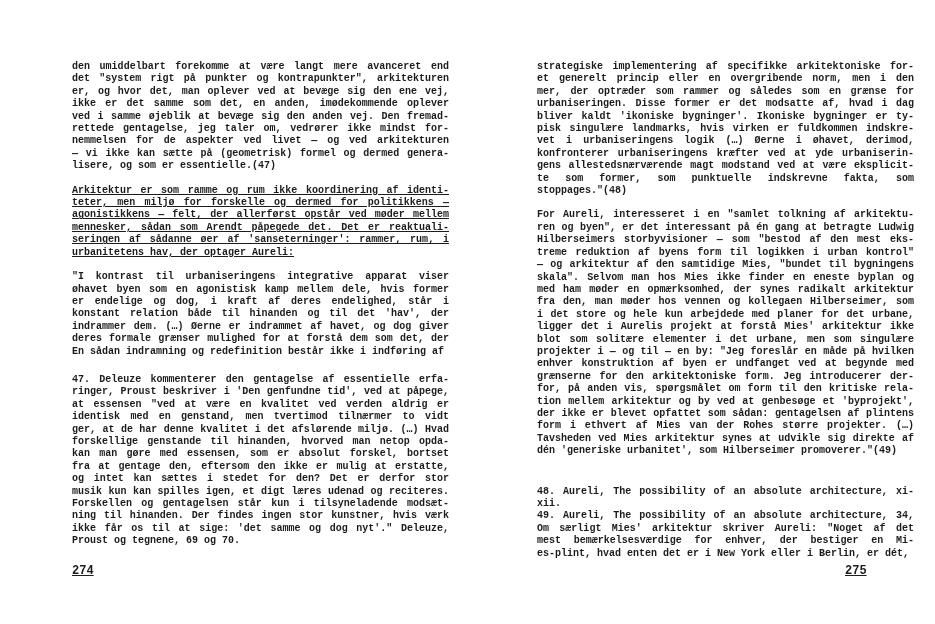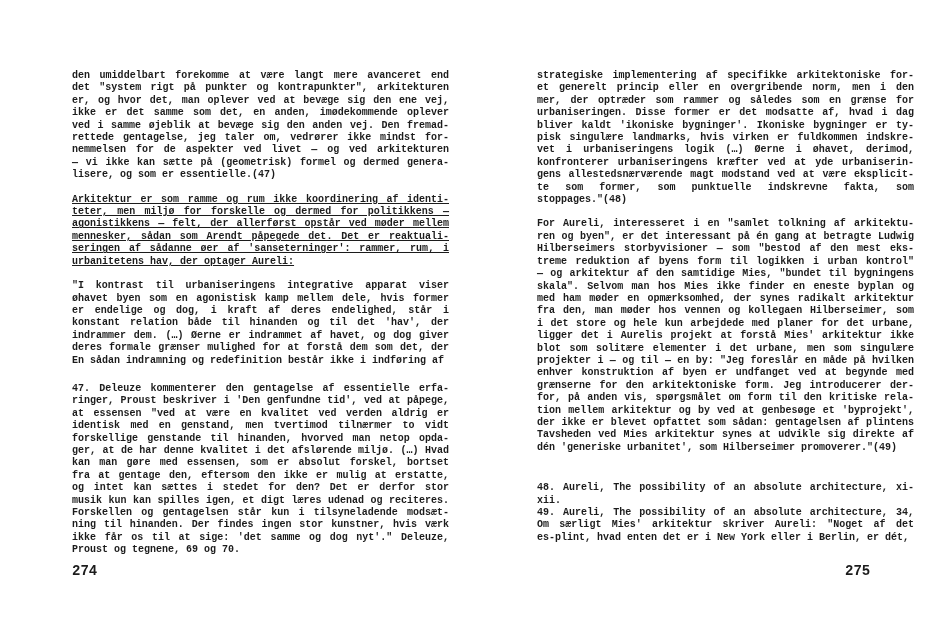--- a/index.html
+++ b/index.html
@@ -24,39 +24,39 @@
   }
   .page.left  { left: 0;   width: 467px; }
   .page.right { left: 467px; width: 468px; }
 
   .text-col {
     position: absolute;
     top: 61px;
     width: 377px;
     font-size: 10px;
     line-height: 12.4px;
-    margin-top: 9px;
   }
   .page.left  .text-col { left: 72px; }
   .page.right .text-col { left: 70px; }
 
   .block { margin: 0; }
   .line {
     text-align: justify;
     text-align-last: justify;
     white-space: normal;
   }
   .line.last { text-align-last: left; }
   .it { }
 
   .page-num {
     position: absolute;
     top: 565px;
-    font-size: 14px;
+    font-size: 12px;
     line-height: 12.4px;
+    text-decoration: underline;
   }
   .page.left  .page-num { left: 72px; }
   .page.right .page-num { left: 378px; }
 </style>
 </head>
 <body>
 
 <div class="spread">
 
   <section class="page left">
@@ -87,22 +87,22 @@
           <div class="line"><span>konstant relation både til hinanden og til det 'hav', der</span></div>
           <div class="line"><span>indrammer dem. (…) Øerne er indrammet af havet, og dog giver</span></div>
           <div class="line"><span>deres formale grænser mulighed for at forstå dem som det, der</span></div>
           <div class="line last"><span>En sådan indramning og redefinition består ikke i indføring af</span></div>
         </div>
         <div class="block" style="margin-top: 16px;">
           <div class="line"><span>47. Deleuze kommenterer den gentagelse af essentielle erfa-</span></div>
           <div class="line"><span>ringer, Proust beskriver i 'Den genfundne tid', ved at påpege,</span></div>
           <div class="line"><span>at essensen "ved at være en kvalitet ved verden aldrig er</span></div>
           <div class="line"><span>identisk med en genstand, men tvertimod tilnærmer to vidt</span></div>
+          <div class="line"><span>ger, at de har denne kvalitet i det afslørende miljø. (…) Hvad</span></div>
           <div class="line"><span>forskellige genstande til hinanden, hvorved man netop opda-</span></div>
-          <div class="line"><span>ger, at de har denne kvalitet i det afslørende miljø. (…) Hvad</span></div>
           <div class="line"><span>kan man gøre med essensen, som er absolut forskel, bortset</span></div>
           <div class="line"><span>fra at gentage den, eftersom den ikke er mulig at erstatte,</span></div>
           <div class="line"><span>og intet kan sættes i stedet for den? Det er derfor stor</span></div>
           <div class="line"><span>musik kun kan spilles igen, et digt læres udenad og reciteres.</span></div>
           <div class="line"><span>Forskellen og gentagelsen står kun i tilsyneladende modsæt-</span></div>
           <div class="line"><span>ning til hinanden. Der findes ingen stor kunstner, hvis værk</span></div>
           <div class="line"><span>ikke får os til at sige: 'det samme og dog nyt'." Deleuze,</span></div>
           <div class="line last"><span class="it">Proust og tegnene,</span><span> 69 og 70.</span></div>
         </div>
       </div>
@@ -135,29 +135,31 @@
           <div class="line"><span>fra den, man møder hos vennen og kollegaen Hilberseimer, som</span></div>
           <div class="line"><span>i det store og hele kun arbejdede med planer for det urbane,</span></div>
           <div class="line"><span>ligger det i Aurelis projekt at forstå Mies' arkitektur ikke</span></div>
           <div class="line"><span>blot som solitære elementer i det urbane, men som singulære</span></div>
           <div class="line"><span>projekter i — og til — en by: "Jeg foreslår en måde på hvilken</span></div>
           <div class="line"><span>enhver konstruktion af byen er undfanget ved at begynde med</span></div>
           <div class="line"><span>grænserne for den arkitektoniske form. Jeg introducerer der-</span></div>
           <div class="line"><span>for, på anden vis, spørgsmålet om form til den kritiske rela-</span></div>
           <div class="line"><span>tion mellem arkitektur og by ved at genbesøge et 'byprojekt',</span></div>
           <div class="line"><span>der ikke er blevet opfattet som sådan: gentagelsen af plintens</span></div>
+          <div class="line"><span>form i ethvert af Mies van der Rohes større projekter. (…)</span></div>
           <div class="line"><span>Tavsheden ved Mies arkitektur synes at udvikle sig direkte af</span></div>
           <div class="line last"><span>dén 'generiske urbanitet', som Hilberseimer promoverer."(49)</span></div>
         </div>
         <div class="block" style="margin-top: 28px;">
           <div class="line"><span>48. Aureli, </span><span class="it">The possibility of an absolute architecture,</span><span> xi-</span></div>
           <div class="line last"><span>xii.</span></div>
         </div>
         <div class="block">
           <div class="line"><span>49. Aureli, The possibility of an absolute architecture, 34,</span></div>
           <div class="line"><span>Om særligt Mies' arkitektur skriver Aureli: "Noget af det</span></div>
+          <div class="line"><span>mest bemærkelsesværdige for enhver, der bestiger en Mi-</span></div>
           <div class="line last"><span>es-plint, hvad enten det er i New York eller i Berlin, er dét,</span></div>
         </div>
       </div>
     <div class="page-num">275</div>
   </section>
 
 </div>
 
 </body></html>

